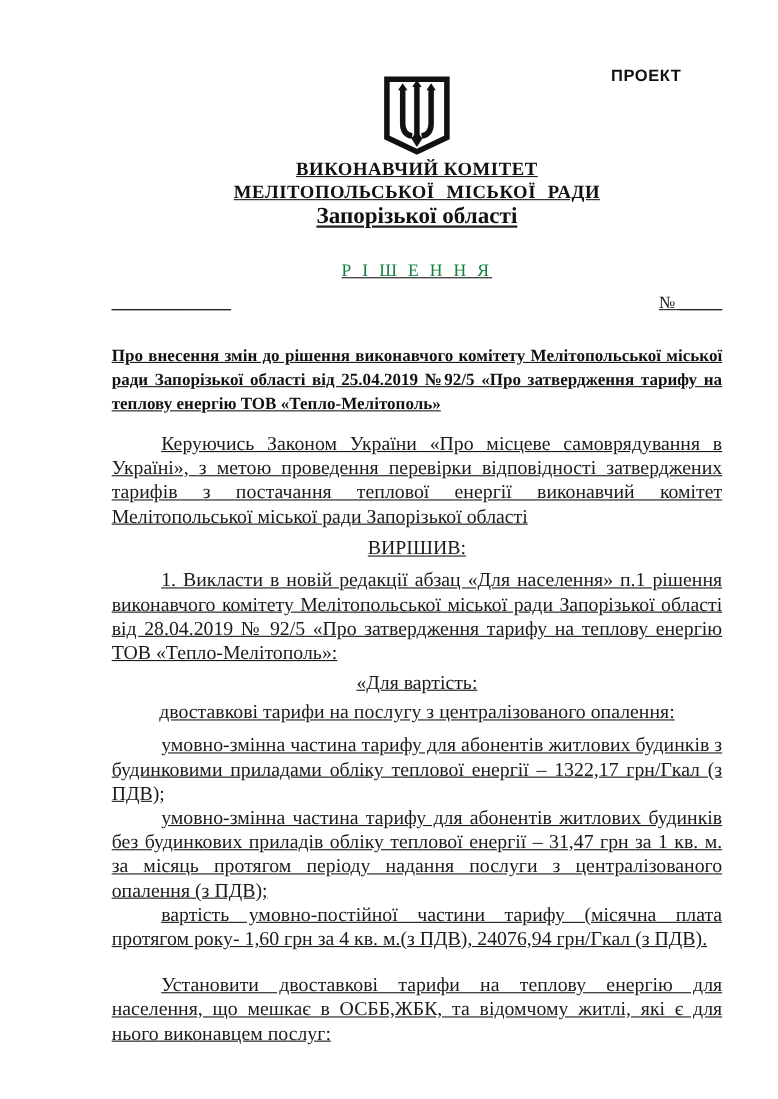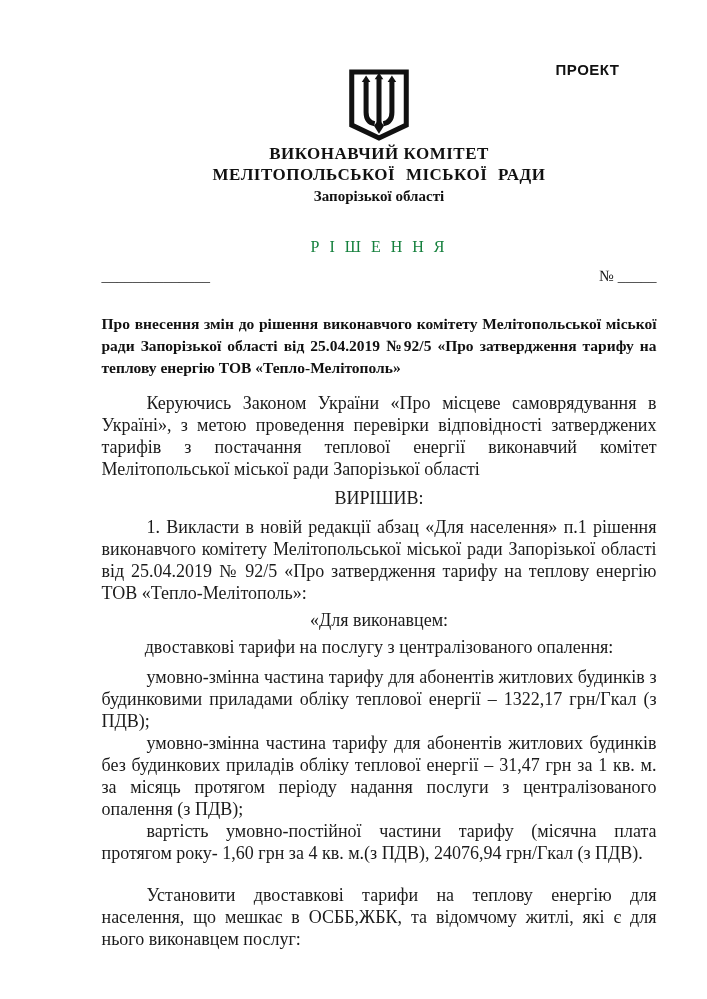--- a/index.html
+++ b/index.html
@@ -11,41 +11,42 @@
     position: relative;
     width: 698px;
     height: 999px;
     margin: 0 auto;
     background: #ffffff;
     box-sizing: border-box;
     padding: 0 46px 0 97px;
     font-family: "Liberation Serif", "DejaVu Serif", serif;
     color: #1b1b1b;
     overflow: hidden;
+    text-decoration: underline;
   }
   .draft {
     position: absolute;
     top: 61px;
     right: 83px;
     font-family: "Liberation Sans", "DejaVu Sans", sans-serif;
     font-weight: 700;
     font-size: 15px;
     letter-spacing: 0.5px;
     color: #111;
   }
   .emblem {
     width: 66px;
     margin: 68px auto 0 auto;
   }
   .emblem svg { display: block; width: 66px; height: 74px; }
   .hdr { text-align: center; font-weight: 700; color: #111; }
   .hdr.country   { margin-top: 1px;  font-size: 17px; line-height: 20px; letter-spacing: 0.5px; }
   .hdr.committee { margin-top: 2px;  font-size: 17px; line-height: 20px; letter-spacing: 0.5px; }
   .hdr.council   { margin-top: 1px;  font-size: 17px; line-height: 20px; word-spacing: 6px; letter-spacing: 0.5px; }
-  .hdr.region    { margin-top: 2px;  font-size: 15px; line-height: 18px; }
+  .hdr.region    { margin-top: 2px;  font-size: 21px; line-height: 18px; }
   .doc-type {
     margin-top: 33px;
     text-align: center;
     font-size: 16px;
     letter-spacing: 3px;
     color: #15803d;
   }
   .number-line {
     margin-top: 9px;
     display: flex;
@@ -107,23 +108,23 @@
     <span>______________</span>
     <span class="number-right"><span>№</span><span> _____</span></span>
   </div>
 
   <div class="doc-title">Про внесення змін до рішення виконавчого комітету Мелітопольської міської ради Запорізької області від 25.04.2019 №92/5 «Про затвердження тарифу на теплову енергію ТОВ «Тепло-Мелітополь»</div>
 
   <p class="body-par indent" style="margin-top:13px;">Керуючись Законом України «Про місцеве самоврядування в Україні», з метою проведення перевірки відповідності затверджених тарифів з постачання теплової енергії виконавчий комітет Мелітопольської міської ради Запорізької області</p>
 
   <p class="body-par noj mt-norm">ВИРІШИВ:</p>
 
-  <p class="body-par indent mt-norm">1. Викласти в новій редакції абзац «Для населення» п.1 рішення виконавчого комітету Мелітопольської міської ради Запорізької області від 25.04.2019 № 92/5 «Про затвердження тарифу на теплову енергію ТОВ «Тепло-Мелітополь»:</p>
+  <p class="body-par indent mt-norm">1. Викласти в новій редакції абзац «Для населення» п.1 рішення виконавчого комітету Мелітопольської міської ради Запорізької області від 28.04.2019 № 92/5 «Про затвердження тарифу на теплову енергію ТОВ «Тепло-Мелітополь»:</p>
 
-  <p class="body-par noj mt-sm">«Для виконавцем:</p>
+  <p class="body-par noj mt-sm">«Для вартість:</p>
 
   <p class="body-par noj mt-sm">двоставкові тарифи на послугу з централізованого опалення:</p>
 
   <p class="body-par indent mt-md">умовно-змінна частина тарифу для абонентів житлових будинків з будинковими приладами обліку теплової енергії – 1322,17 грн/Гкал (з ПДВ);</p>
 
   <p class="body-par indent">умовно-змінна частина тарифу для абонентів житлових будинків без будинкових приладів обліку теплової енергії – 31,47 грн за 1 кв. м. за місяць протягом періоду надання послуги з централізованого опалення (з ПДВ);</p>
 
   <p class="body-par indent">вартість умовно-постійної частини тарифу (місячна плата протягом року- 1,60 грн за 4 кв. м.(з ПДВ), 24076,94 грн/Гкал (з ПДВ).</p>
 
   <p class="body-par indent mt-big">Установити двоставкові тарифи на теплову енергію для населення, що мешкає в ОСББ,ЖБК, та відомчому житлі, які є для нього виконавцем послуг:</p>

